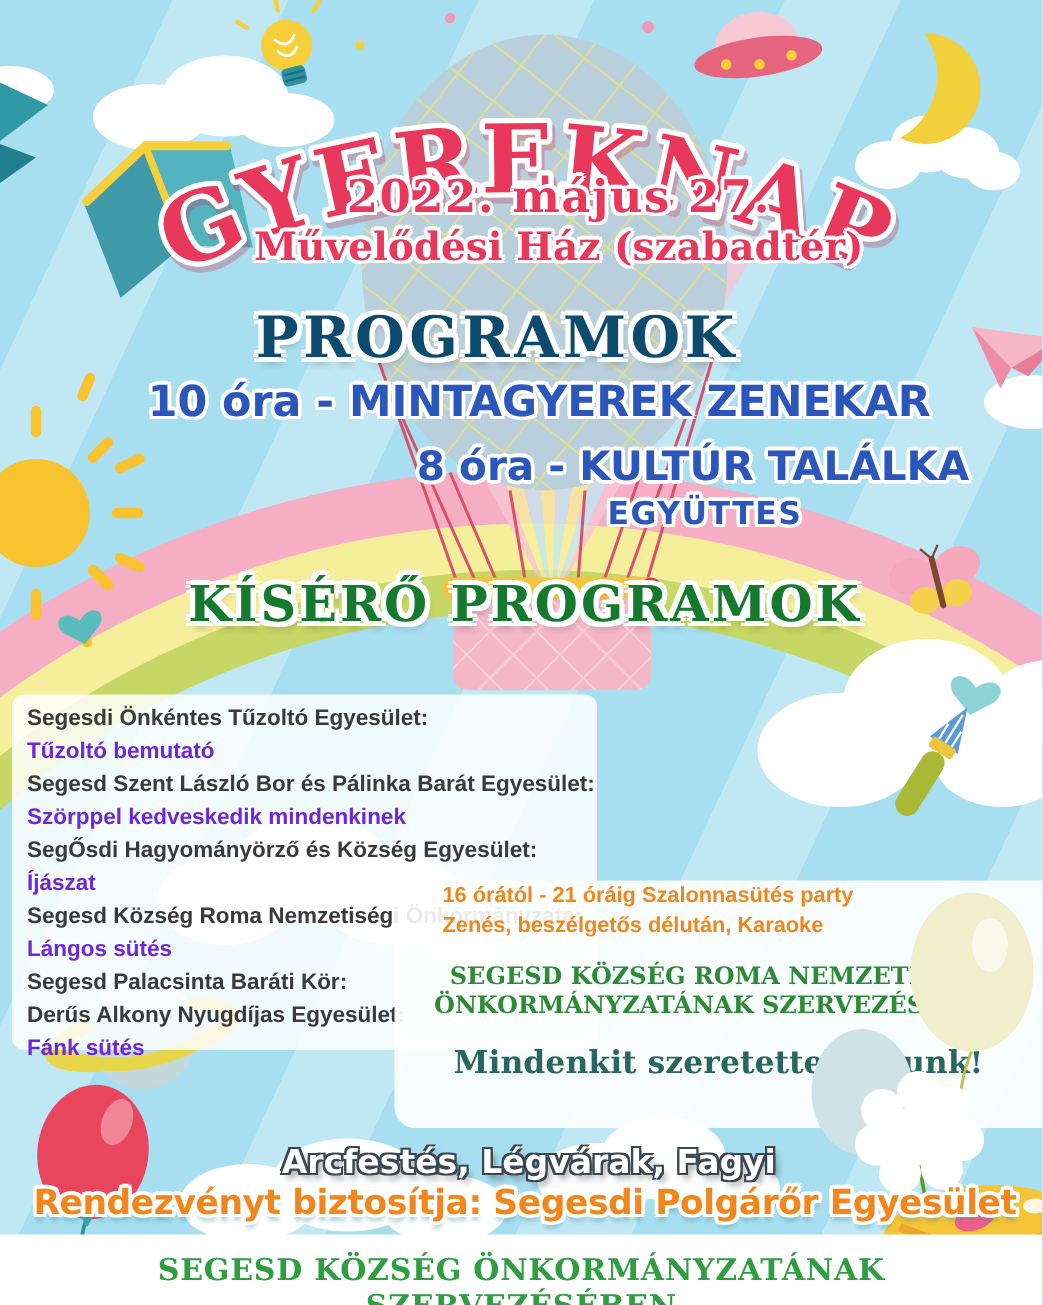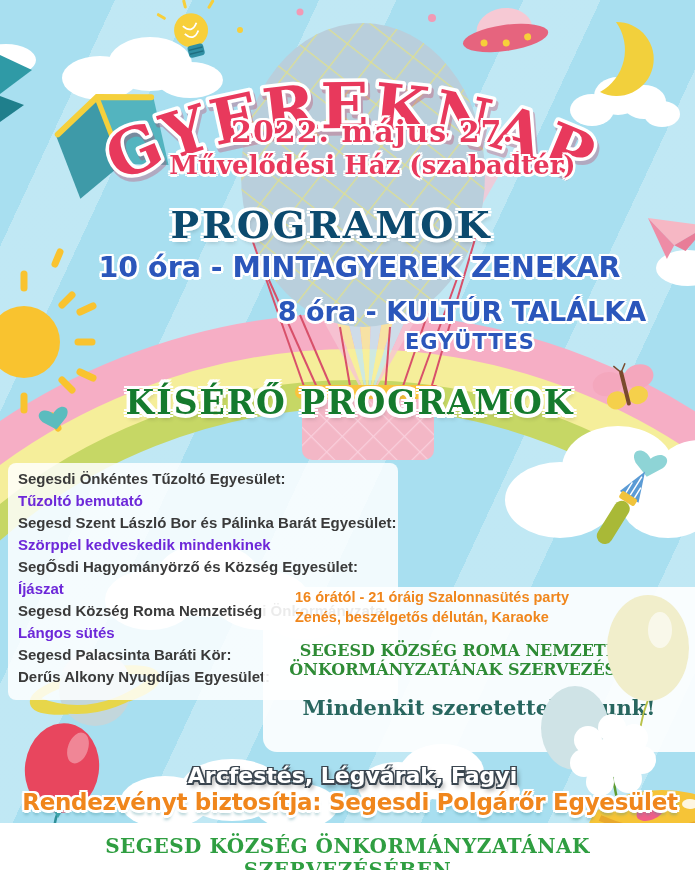--- a/index.html
+++ b/index.html
@@ -230,20 +230,21 @@
     </div>
     <div class="entry">
       <div class="org">Segesd Község Roma Nemzetiségi Önkormányzata:</div>
       <div class="act">Lángos sütés</div>
     </div>
     <div class="entry">
       <div class="org">Segesd Palacsinta Baráti Kör:</div>
     </div>
     <div class="entry">
       <div class="org">Derűs Alkony Nyugdíjas Egyesület:</div>
+      <div class="act">Fánk sütés</div>
     </div>
   </div>
 
   <div class="panel panel-right">
     <div class="party-line party-first">16 órától - 21 óráig Szalonnasütés party</div>
     <div class="party-line">Zenés, beszélgetős délután, Karaoke</div>
     <div class="roma roma-first">SEGESD KÖZSÉG ROMA NEMZETISÉGI</div>
     <div class="roma">ÖNKORMÁNYZATÁNAK SZERVEZÉSÉBEN</div>
     <div class="welcome">Mindenkit szeretettel várunk!</div>
   </div>

